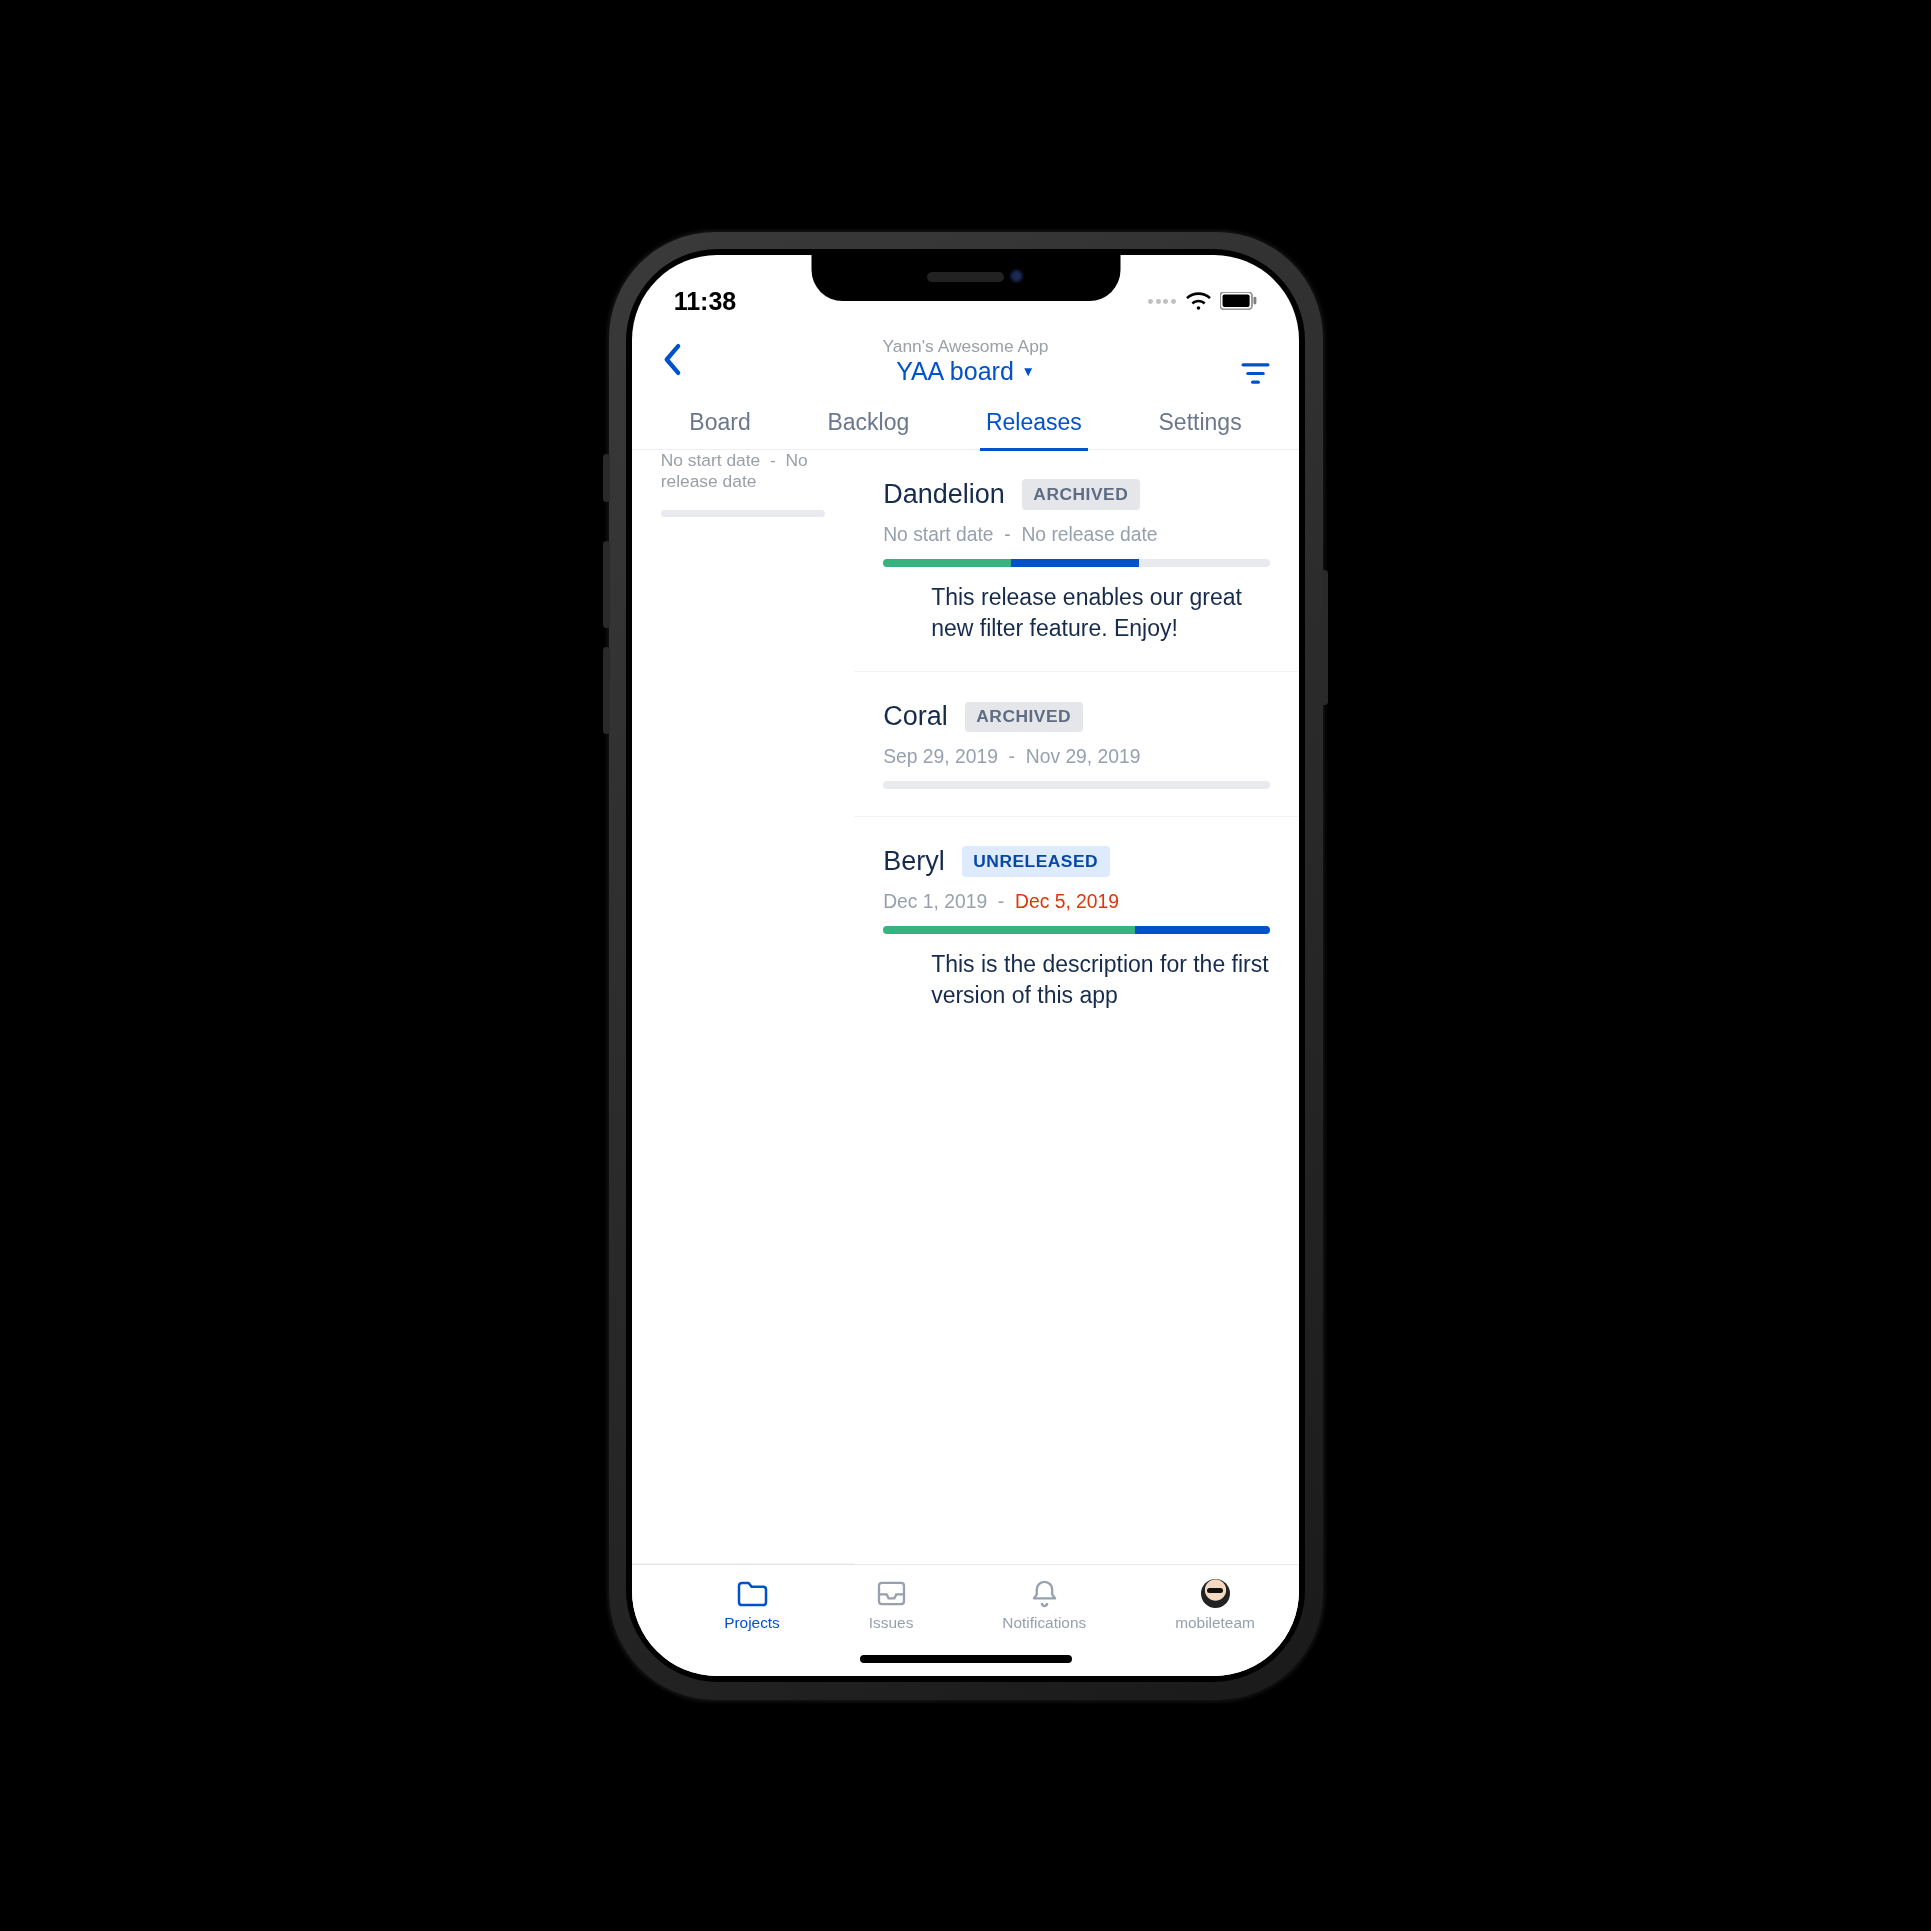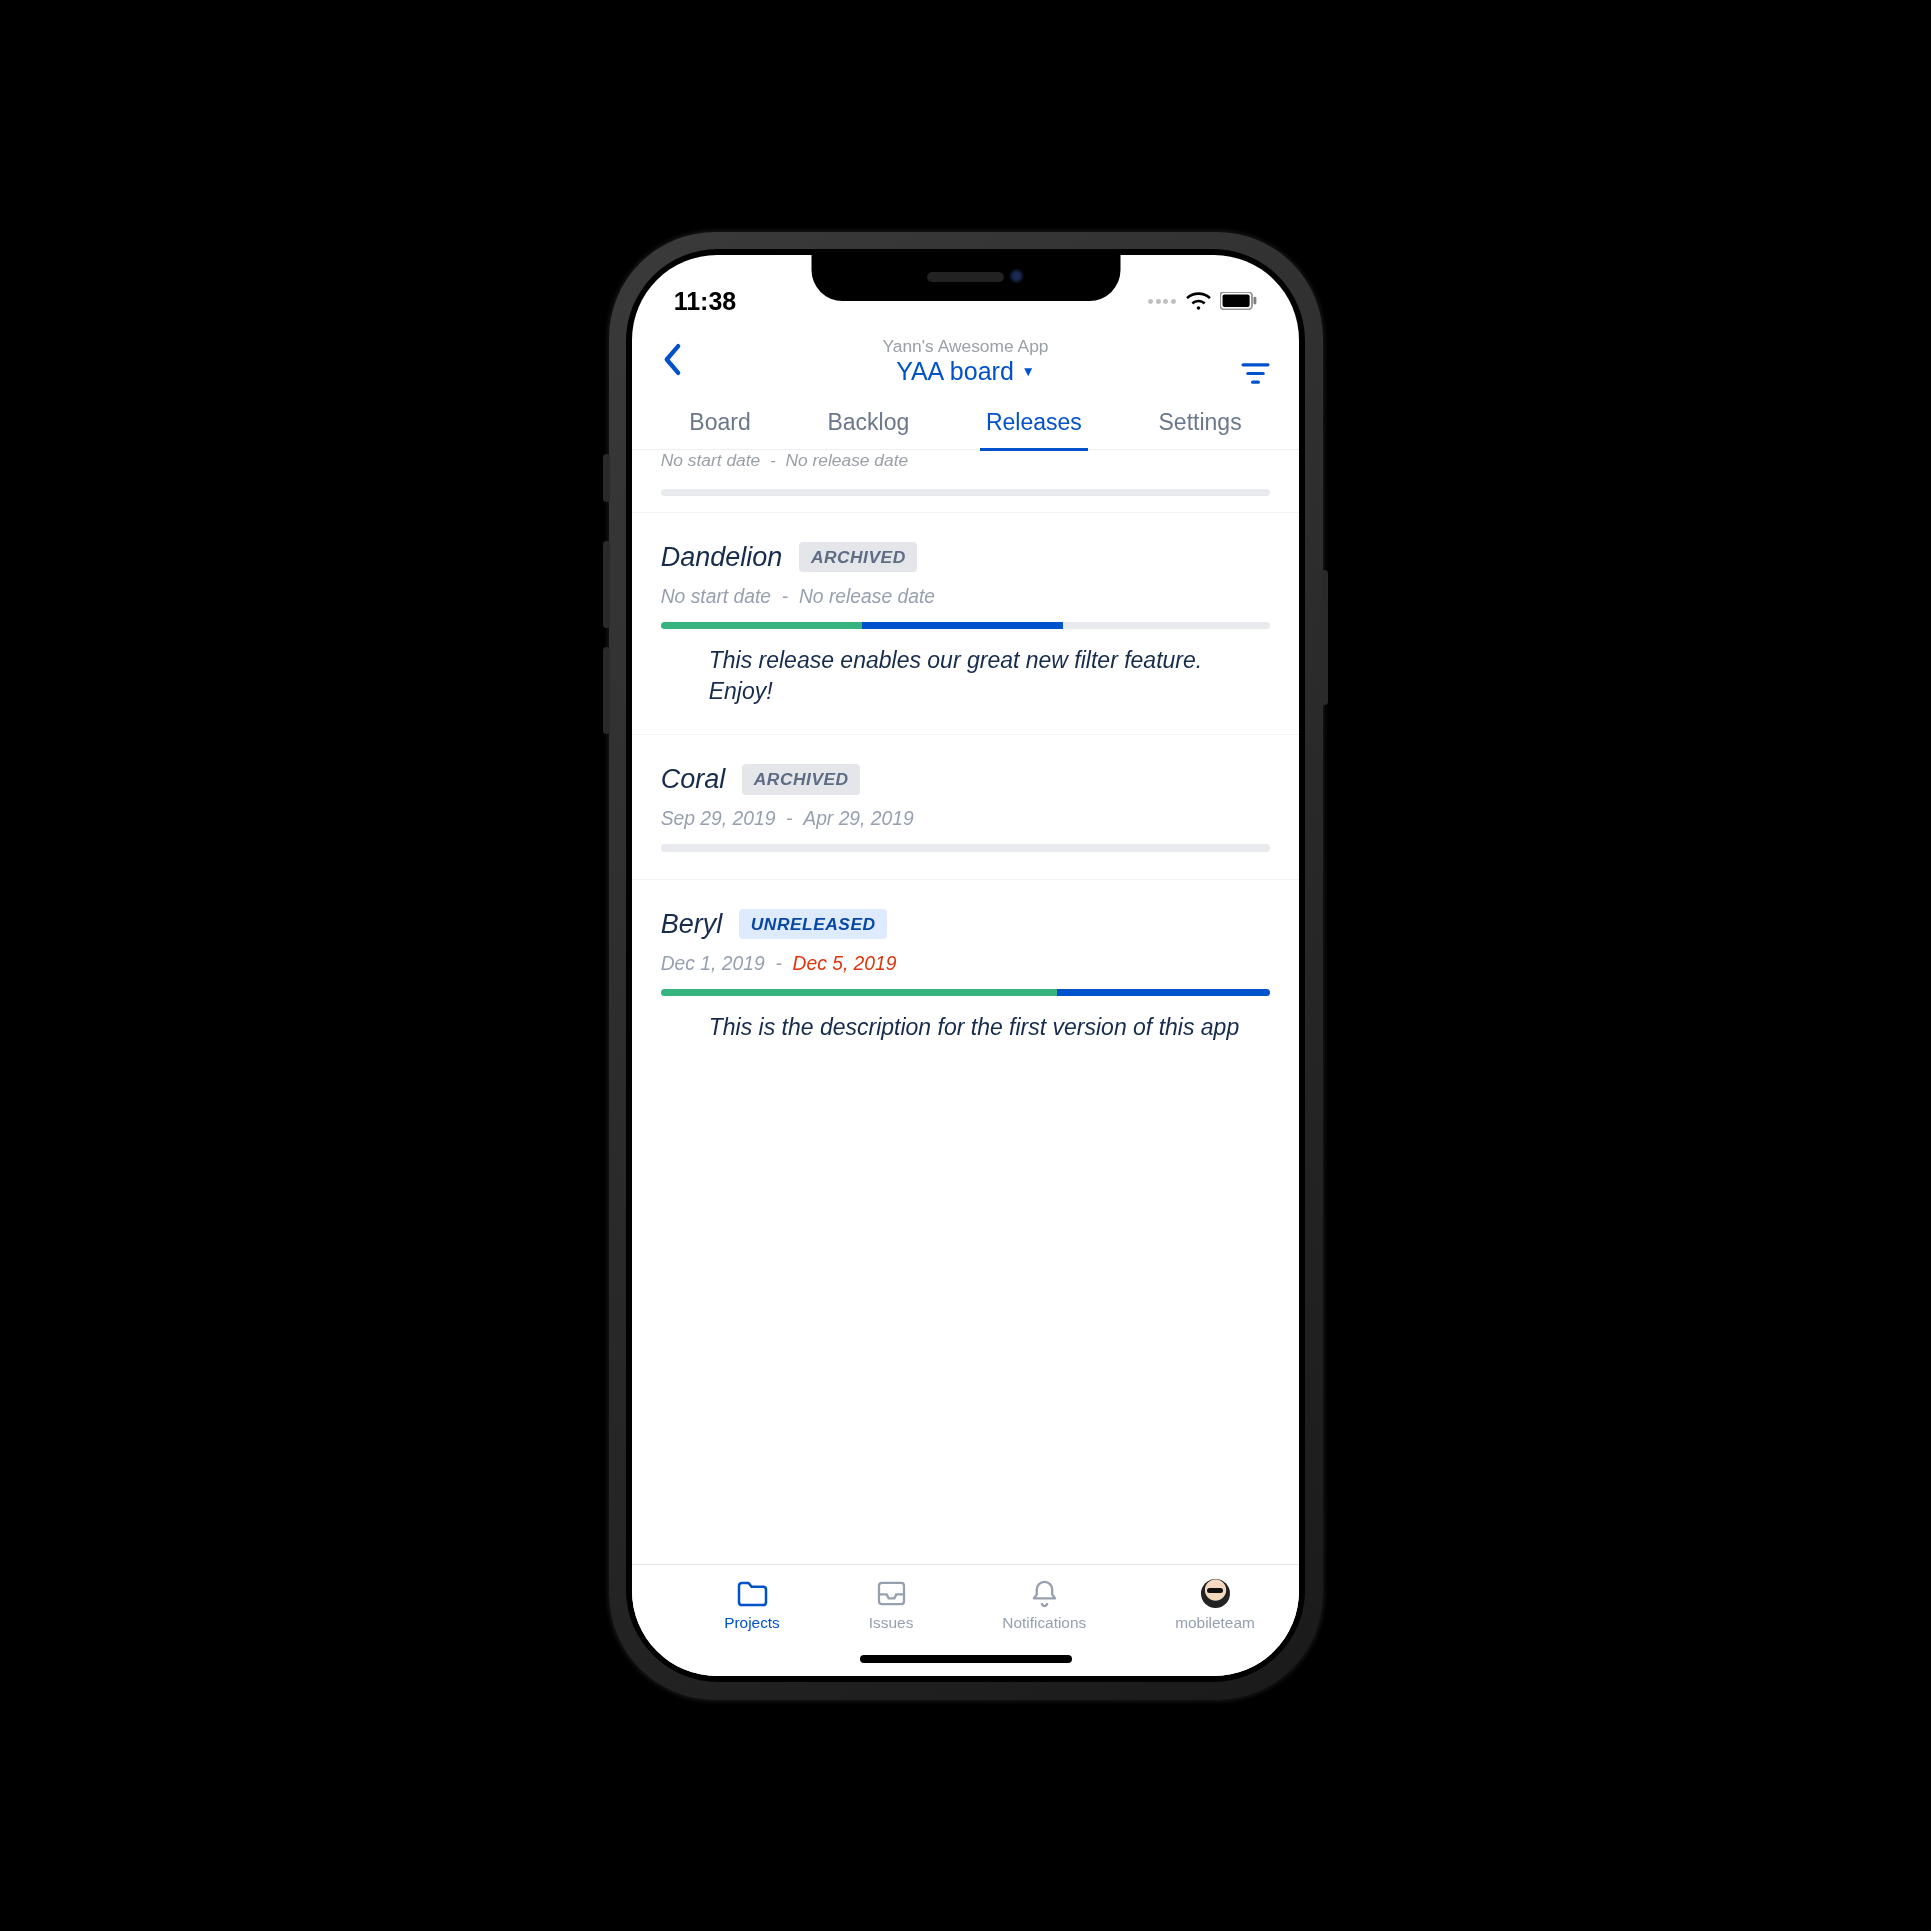--- a/index.html
+++ b/index.html
@@ -124,22 +124,20 @@
     color:#0052cc;
     border-bottom:3.9px solid #0052cc;
     margin-bottom:-1.9px;
   }
 
   
   .content {
     flex:1;
     overflow:hidden;
     display:flex;
-    flex-direction:column;
-    font-style:italic;
   }
   .partial-row {
     padding: 0 29px 15.4px 29px;
     color:#9aa0a6;
     font-size:17.4px;
     border-bottom:1.9px solid #f2f3f5;
   }
   .partial-row .progress { margin-top:17.4px; }
   .release {
     padding: 29px 29px 27px 29px;
@@ -305,21 +303,21 @@
       <div class="seg blue" style="width:33%"></div>
     </div>
     <div class="desc">This release enables our great new filter feature. Enjoy!</div>
             </div>
             <div class="release">
     <div class="release-head">
       <span class="release-name">Coral</span>
       <span class="badge archived">ARCHIVED</span>
     </div>
     <div class="dates">
-      <span>Sep 29, 2019</span>&nbsp;&nbsp;-&nbsp;&nbsp;<span class="">Apr 29, 2019</span>
+      <span>Sep 29, 2019</span>&nbsp;&nbsp;-&nbsp;&nbsp;<span class="">Nov 29, 2019</span>
     </div>
     <div class="progress">
       <div class="seg green" style="width:0%"></div>
       <div class="seg blue" style="width:0%"></div>
     </div>
             </div>
             <div class="release">
     <div class="release-head">
       <span class="release-name">Beryl</span>
       <span class="badge unreleased">UNRELEASED</span>

